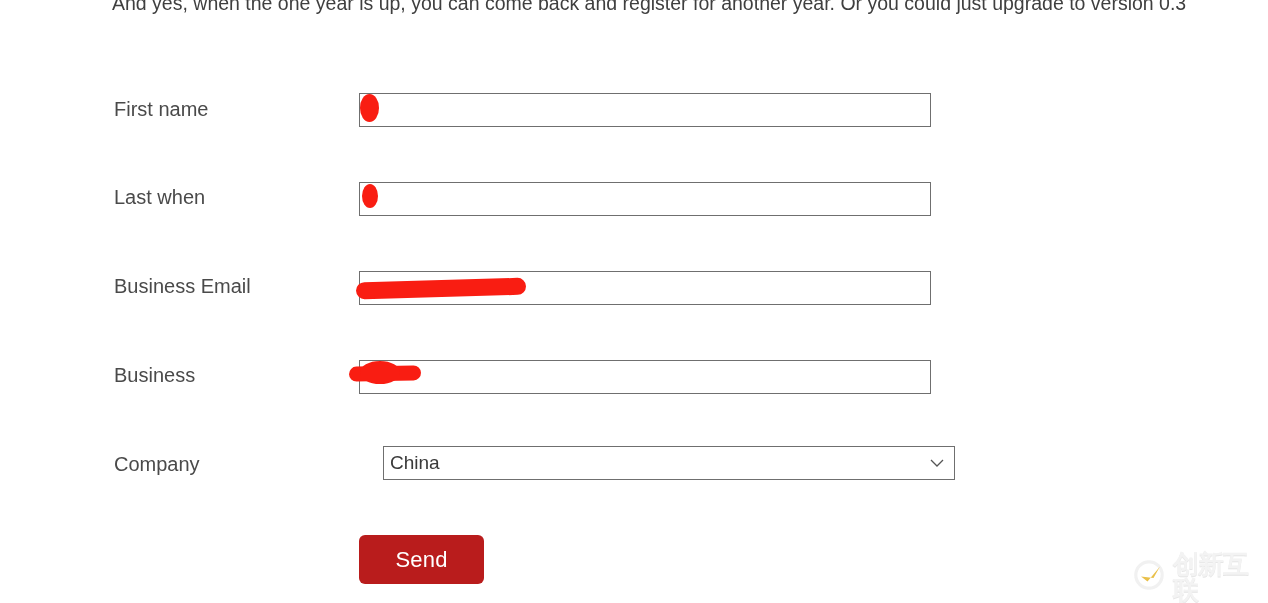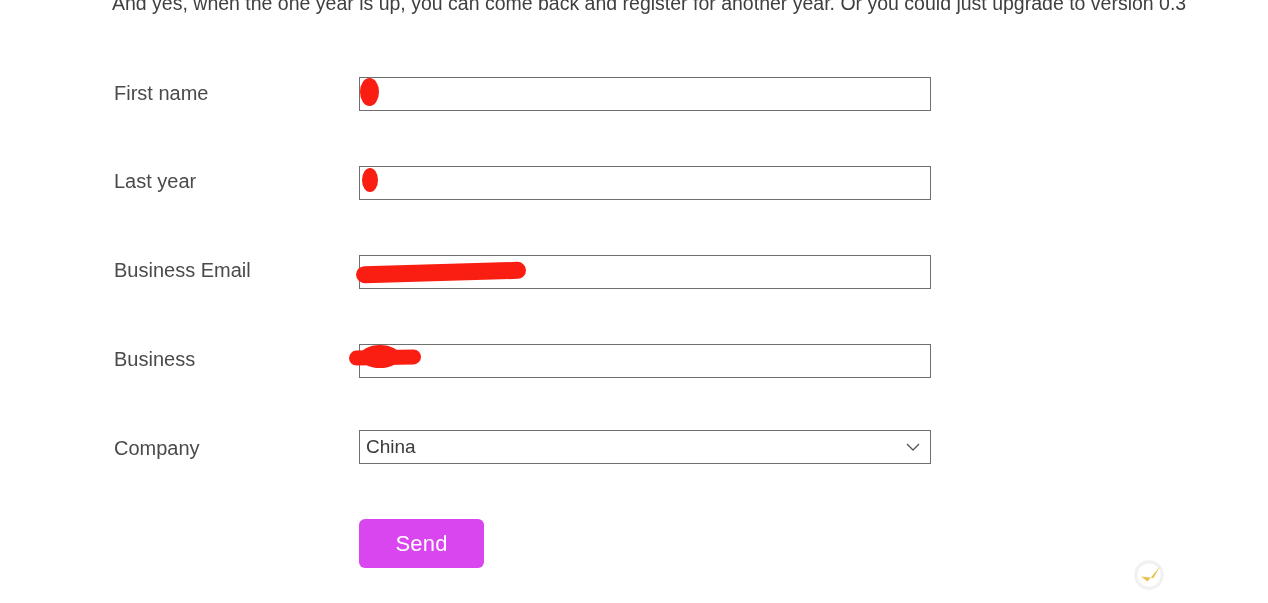--- a/index.html
+++ b/index.html
@@ -26,21 +26,21 @@
     line-height: 28px;
     color: #3f3f3f;
     white-space: nowrap;
     overflow: hidden;
   }
 
   
   .form {
     position: absolute;
     left: 0;
-    top: 0;
+    top: 16px;
     width: 1268px;
     height: 445px;
   }
   .form-row {
     position: absolute;
     left: 0;
     width: 1268px;
   }
   .field-label {
     position: absolute;
@@ -77,20 +77,21 @@
     font-family: "Liberation Sans", sans-serif;
     color: #3a3a3a;
     padding: 0 6px;
     display: block;
     width: 572px;
     box-sizing: border-box;
     position: relative;
     line-height: 32px;
     white-space: nowrap;
     overflow: hidden;
+    margin-left: 24px;
   }
   .select-caret {
     position: absolute;
     right: 10px;
     top: 0;
     height: 32px;
     display: flex;
     align-items: center;
   }
 
@@ -118,21 +119,21 @@
     border-radius: 50%;
   }
 
   
   .send-button {
     position: absolute;
     left: 359px;
     top: 519px;
     width: 125px;
     height: 49px;
-    background: #d946ef;
+    background: #b91c1c;
     border: none;
     border-radius: 6px;
     color: #ffffff;
     font-size: 22px;
     font-family: "Liberation Sans", sans-serif;
     cursor: pointer;
     letter-spacing: 0.2px;
   }
 
   
@@ -167,21 +168,21 @@
 <div class="form">
 
   <div class="form-row">
     <div class="field-label" style="top:80px;">First name</div>
     <div class="field-control" style="top:77px;">
       <input class="text-input" type="text" value="" style="">
     </div>
   </div>
 
   <div class="form-row">
-    <div class="field-label" style="top:168px;">Last year</div>
+    <div class="field-label" style="top:168px;">Last when</div>
     <div class="field-control" style="top:166px;">
       <input class="text-input" type="text" value="" style="">
     </div>
   </div>
 
   <div class="form-row">
     <div class="field-label" style="top:257px;text-align:right;">Business Email</div>
     <div class="field-control" style="top:255px;">
       <input class="text-input" type="text" value="" style="">
     </div>
@@ -217,13 +218,14 @@
   <button class="send-button">Send</button>
 </div>
 
 <div class="watermark">
   <span class="wm-mark">
     <svg width="32" height="32" viewBox="0 0 32 32">
       <circle cx="16" cy="16" r="13.2" fill="none" stroke="#f0f0f0" stroke-width="3.2"></circle>
       <path d="M8 17.5 L14.5 22.5 L27 7.5 L20.5 19 Z" fill="#e8bb3a"></path>
     </svg>
   </span>
+  <span class="wm-text">创新互联</span>
 </div>
 
 </body></html>

